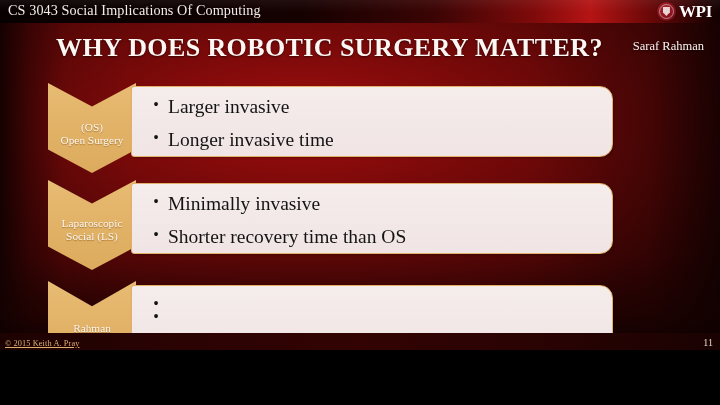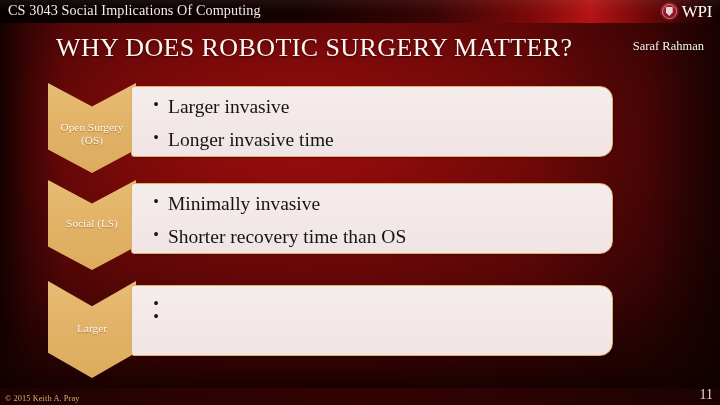--- a/index.html
+++ b/index.html
@@ -9,21 +9,21 @@
     width: 720px;
     height: 405px;
     overflow: hidden;
     background: #000;
     font-family: "Liberation Serif", "DejaVu Serif", serif;
   }
 
   #slide {
     position: relative;
     width: 720px;
-    height: 405px;
+    height: 350px;
     overflow: hidden;
     background: #be185d;
   }
 
   
   .bg-base {
     position: absolute;
     inset: 0;
     background:
       radial-gradient(ellipse 85% 70% at 42% 34%,
@@ -120,35 +120,36 @@
   }
   .wpi-shield {
     position: relative;
     width: 7px; height: 9px;
     background: #f0e3e3;
     clip-path: polygon(0% 0%, 100% 0%, 100% 58%, 50% 100%, 0% 58%);
     opacity: 0.92;
   }
   .wpi-word {
     font-size: 17px;
-    font-weight: normal;
+    font-weight: bold;
     color: #ffffff;
     letter-spacing: -0.3px;
     line-height: 1;
   }
 
   
   .slide-title {
     position: absolute;
     left: 56px; top: 33px;
     font-size: 26px;
     color: #fdf7f4;
     letter-spacing: 0.4px;
     white-space: nowrap;
     text-shadow: 0 1px 2px rgba(0,0,0,0.55);
+    font-weight: bold;
   }
 
   .presenter {
     position: absolute;
     right: 16px; top: 39px;
     font-size: 12.5px;
     color: #fbf4f1;
     white-space: nowrap;
     text-shadow: 0 1px 2px rgba(0,0,0,0.6);
   }
@@ -218,25 +219,26 @@
     background: linear-gradient(to right,
       #1d0202 0%, #2b0303 25%, #330303 50%, #2a0303 75%, #1a0202 100%);
   }
   .copyright {
     position: absolute;
     left: 5px; bottom: 2px;
     font-size: 8.3px;
     color: #dbb071;
     white-space: nowrap;
     letter-spacing: 0.1px;
+    text-decoration: underline;
   }
   .pagenum {
     position: absolute;
     right: 7px; bottom: 2px;
-    font-size: 14px;
+    font-size: 10px;
     color: #e6d4c2;
     white-space: nowrap;
   }
 </style>
 </head>
 <body>
 
 <div id="slide">
 
   <div class="bg-base"></div>
@@ -256,60 +258,61 @@
   </div>
 
   <div class="slide-title">WHY DOES ROBOTIC SURGERY MATTER?</div>
   <div class="presenter">Saraf Rahman</div>
 
   <div class="rows">
 
     <div class="row">
       <div class="chev" style="top:83px; height:90px;"></div>
       <div class="chev-label" style="top:121px;">
+        <div>(OS)</div>
         <div>Open Surgery</div>
-        <div>(OS)</div>
       </div>
       <div class="panel" style="top:86px; height:71px;">
         <ul style="padding:10px 0 0 14px;">
           <li style="margin-bottom:13px;">
             <span class="bullet">•</span>
             <span class="btext">Larger invasive</span>
           </li>
           <li>
             <span class="bullet">•</span>
             <span class="btext">Longer invasive time</span>
           </li>
         </ul>
       </div>
     </div>
 
     <div class="row">
       <div class="chev" style="top:180px; height:90px;"></div>
       <div class="chev-label" style="top:217px;">
+        <div>Laparoscopic</div>
         <div>Social (LS)</div>
       </div>
       <div class="panel" style="top:183px; height:71px;">
         <ul style="padding:10px 0 0 14px;">
           <li style="margin-bottom:13px;">
             <span class="bullet">•</span>
             <span class="btext"> Minimally invasive</span>
           </li>
           <li>
             <span class="bullet">•</span>
             <span class="btext"> Shorter recovery time than OS</span>
           </li>
         </ul>
       </div>
     </div>
 
     <div class="row">
       <div class="chev" style="top:281px; height:97px;"></div>
       <div class="chev-label" style="top:322px;">
-        <div>Larger</div>
+        <div>Rahman</div>
       </div>
       <div class="panel" style="top:285px; height:71px;">
         <ul style="padding:10px 0 0 14px;">
           <li style="margin-bottom:13px;">
             <span class="bullet">•</span>
           </li>
           <li>
             <span class="bullet">•</span>
           </li>
         </ul>

